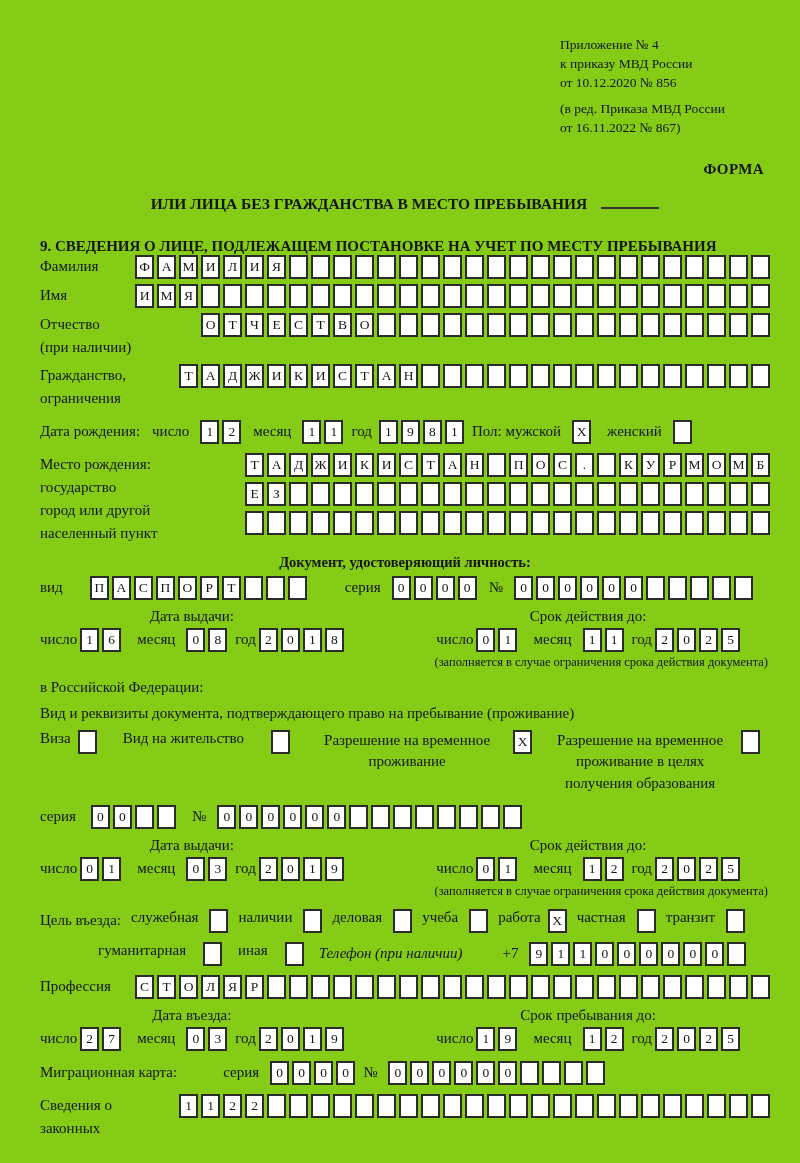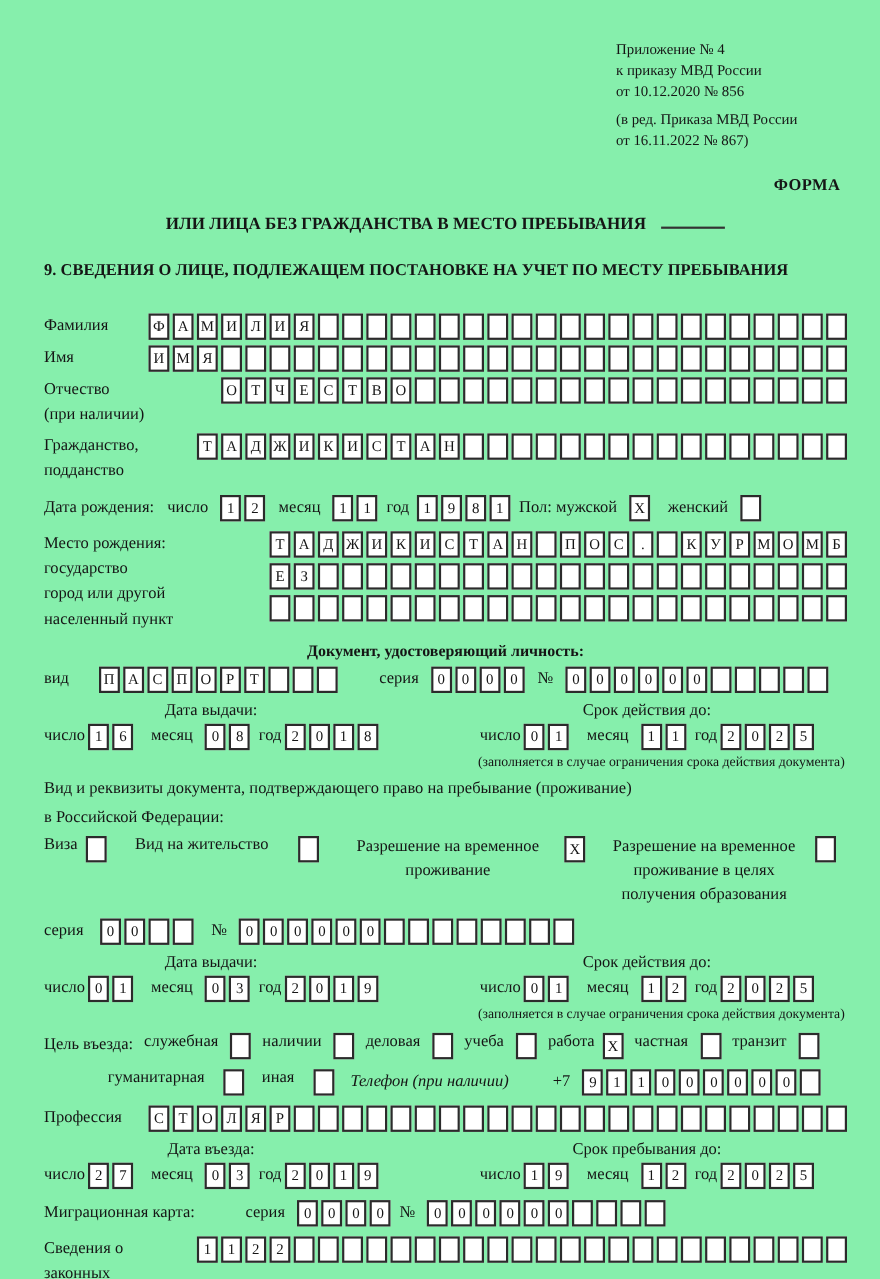--- a/index.html
+++ b/index.html
@@ -1,17 +1,17 @@
 <!DOCTYPE html>
 <html lang="ru"><head>
 <meta charset="utf-8">
 <style>
   html,body{margin:0;padding:0;background:#e8e8e8;}
   .page{
-    width:800px;height:1163px;margin:0 auto;background:#86efac;color:#151515;
+    width:800px;height:1163px;margin:0 auto;background:#84cc16;color:#151515;
     font-family:"Liberation Serif","DejaVu Serif",serif;
     box-sizing:border-box;padding:36px 30px 0 40px;position:relative;overflow:hidden;
   }
   
   .hdr{margin-left:520px;font-size:13.5px;line-height:1.4;}
   .hdr .grp2{margin-top:7px;}
   .forma{text-align:right;font-weight:bold;font-size:15px;margin:24px 6px 14px 0;letter-spacing:.4px;}
   
   .title{text-align:center;font-weight:bold;font-size:15.5px;line-height:1.5;margin-top:10px;}
   .tunder{display:inline-block;width:58px;border-bottom:2px solid #333;margin-left:14px;vertical-align:baseline;}
@@ -64,42 +64,42 @@
   </div>
 
   <div class="forma">ФОРМА</div>
 
   <div class="title">
     <div><span>ИЛИ ЛИЦА БЕЗ ГРАЖДАНСТВА В МЕСТО ПРЕБЫВАНИЯ</span><span class="tunder"></span></div>
   </div>
 
   <div class="sec-heading">9. СВЕДЕНИЯ О ЛИЦЕ, ПОДЛЕЖАЩЕМ ПОСТАНОВКЕ НА УЧЕТ ПО МЕСТУ ПРЕБЫВАНИЯ</div>
 
-  <div class="frow" style="margin-top:30px;">
+  <div class="frow" style="margin-top:0;">
     <span class="lbl">Фамилия</span>
     <span class="boxes right"><span class="cb">Ф</span><span class="cb">А</span><span class="cb">М</span><span class="cb">И</span><span class="cb">Л</span><span class="cb">И</span><span class="cb">Я</span><span class="cb"></span><span class="cb"></span><span class="cb"></span><span class="cb"></span><span class="cb"></span><span class="cb"></span><span class="cb"></span><span class="cb"></span><span class="cb"></span><span class="cb"></span><span class="cb"></span><span class="cb"></span><span class="cb"></span><span class="cb"></span><span class="cb"></span><span class="cb"></span><span class="cb"></span><span class="cb"></span><span class="cb"></span><span class="cb"></span><span class="cb"></span><span class="cb"></span></span>
   </div>
 
   <div class="frow">
     <span class="lbl">Имя</span>
     <span class="boxes right"><span class="cb">И</span><span class="cb">М</span><span class="cb">Я</span><span class="cb"></span><span class="cb"></span><span class="cb"></span><span class="cb"></span><span class="cb"></span><span class="cb"></span><span class="cb"></span><span class="cb"></span><span class="cb"></span><span class="cb"></span><span class="cb"></span><span class="cb"></span><span class="cb"></span><span class="cb"></span><span class="cb"></span><span class="cb"></span><span class="cb"></span><span class="cb"></span><span class="cb"></span><span class="cb"></span><span class="cb"></span><span class="cb"></span><span class="cb"></span><span class="cb"></span><span class="cb"></span><span class="cb"></span></span>
   </div>
 
   <div class="frow top">
     <div class="lbl2">
       <div>Отчество</div>
       <div>(при наличии)</div>
     </div>
     <span class="boxes right"><span class="cb">О</span><span class="cb">Т</span><span class="cb">Ч</span><span class="cb">Е</span><span class="cb">С</span><span class="cb">Т</span><span class="cb">В</span><span class="cb">О</span><span class="cb"></span><span class="cb"></span><span class="cb"></span><span class="cb"></span><span class="cb"></span><span class="cb"></span><span class="cb"></span><span class="cb"></span><span class="cb"></span><span class="cb"></span><span class="cb"></span><span class="cb"></span><span class="cb"></span><span class="cb"></span><span class="cb"></span><span class="cb"></span><span class="cb"></span><span class="cb"></span></span>
   </div>
 
   <div class="frow top">
     <div class="lbl2">
       <div>Гражданство,</div>
-      <div>подданство</div>
+      <div>ограничения</div>
     </div>
     <span class="boxes right"><span class="cb">Т</span><span class="cb">А</span><span class="cb">Д</span><span class="cb">Ж</span><span class="cb">И</span><span class="cb">К</span><span class="cb">И</span><span class="cb">С</span><span class="cb">Т</span><span class="cb">А</span><span class="cb">Н</span><span class="cb"></span><span class="cb"></span><span class="cb"></span><span class="cb"></span><span class="cb"></span><span class="cb"></span><span class="cb"></span><span class="cb"></span><span class="cb"></span><span class="cb"></span><span class="cb"></span><span class="cb"></span><span class="cb"></span><span class="cb"></span><span class="cb"></span><span class="cb"></span></span>
   </div>
 
   <div class="frow" style="margin-top:9px;">
     <span class="lbl">Дата рождения:</span>
     <span class="dlbl gap12">число</span>
     <span class="boxes gap8"><span class="cb">1</span><span class="cb">2</span></span>
     <span class="dlbl gap12">месяц</span>
     <span class="boxes gap8"><span class="cb">1</span><span class="cb">1</span></span>
@@ -155,22 +155,22 @@
         <span class="boxes"><span class="cb">0</span><span class="cb">1</span></span>
         <span class="dlbl gap16">месяц</span>
         <span class="boxes gap8"><span class="cb">1</span><span class="cb">1</span></span>
         <span class="dlbl gap8">год</span>
         <span class="boxes"><span class="cb">2</span><span class="cb">0</span><span class="cb">2</span><span class="cb">5</span></span>
       </div>
     </div>
   </div>
   <div class="note">(заполняется в случае ограничения срока действия документа)</div>
 
+  <div class="plaintext">в Российской Федерации:</div>
   <div class="plaintext">Вид и реквизиты документа, подтверждающего право на пребывание (проживание)</div>
-  <div class="plaintext">в Российской Федерации:</div>
 
   <div class="optrow">
     <span class="opt">
       <span class="olabel">Виза</span>
       <span class="ckbx" style="margin-left:4px;"><span class="cb"></span></span>
     </span>
     <span class="opt" style="margin-left:26px;">
       <span class="olabel">Вид на жительство</span>
       <span class="ckbx" style="margin-left:24px;"><span class="cb"></span></span>
     </span>

